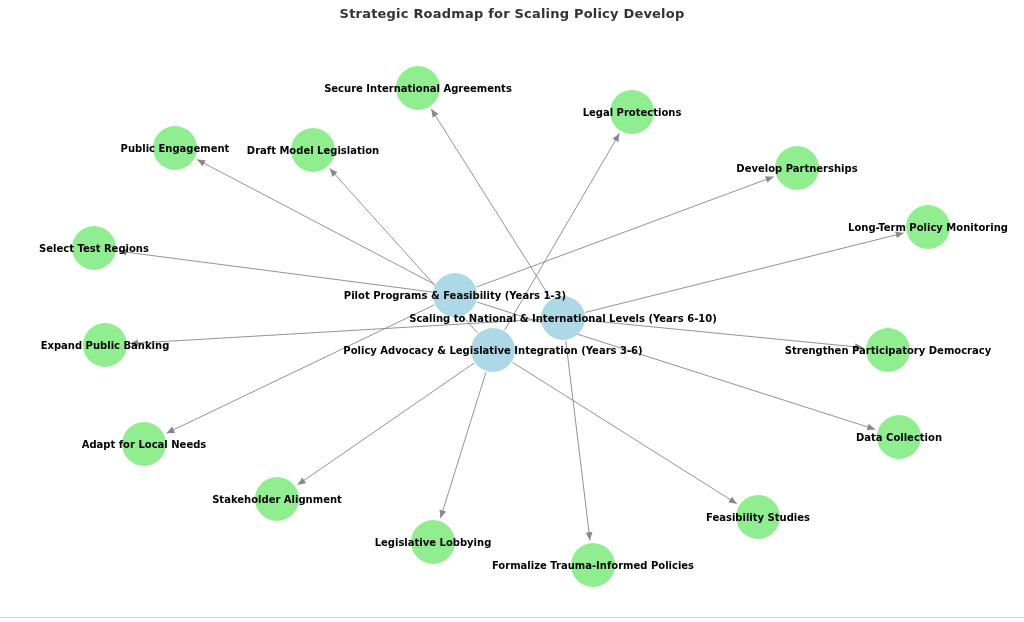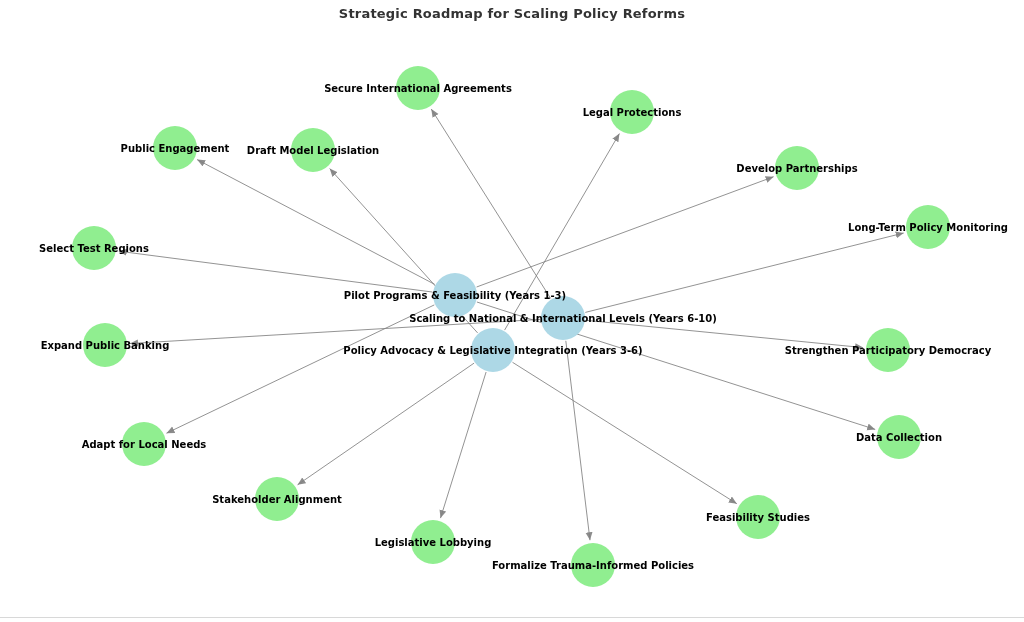--- a/index.html
+++ b/index.html
@@ -39,21 +39,21 @@
     font-family: "DejaVu Sans", "Liberation Sans", sans-serif;
     font-size: 10px;
     font-weight: bold;
     fill: #000000;
   }
 </style>
 </head>
 <body>
 
 <div class="figure">
-  <div class="figure-title">Strategic Roadmap for Scaling Policy Reforms</div>
+  <div class="figure-title">Strategic Roadmap for Scaling Policy Develop</div>
   <svg class="graph" id="graph-svg" width="1024" height="622" viewBox="0 0 1024 622">
       <defs>
         <marker id="arrowhead" markerWidth="9" markerHeight="8" refX="8" refY="3.5" orient="auto" markerUnits="userSpaceOnUse">
           <path d="M0,0 L8,3.5 L0,7 Z" fill="#808080" fill-opacity="0.9"></path>
         </marker>
       </defs>
       <line x1="432.2" y1="292.0" x2="118.8" y2="251.2" stroke="#808080" stroke-width="1" stroke-opacity="0.85" marker-end="url(#arrowhead)"></line>
       <line x1="434.6" y1="284.3" x2="197.1" y2="159.6" stroke="#808080" stroke-width="1" stroke-opacity="0.85" marker-end="url(#arrowhead)"></line>
       <line x1="476.6" y1="287.0" x2="773.6" y2="176.7" stroke="#808080" stroke-width="1" stroke-opacity="0.85" marker-end="url(#arrowhead)"></line>
       <line x1="434.3" y1="304.9" x2="166.5" y2="433.2" stroke="#808080" stroke-width="1" stroke-opacity="0.85" marker-end="url(#arrowhead)"></line>

